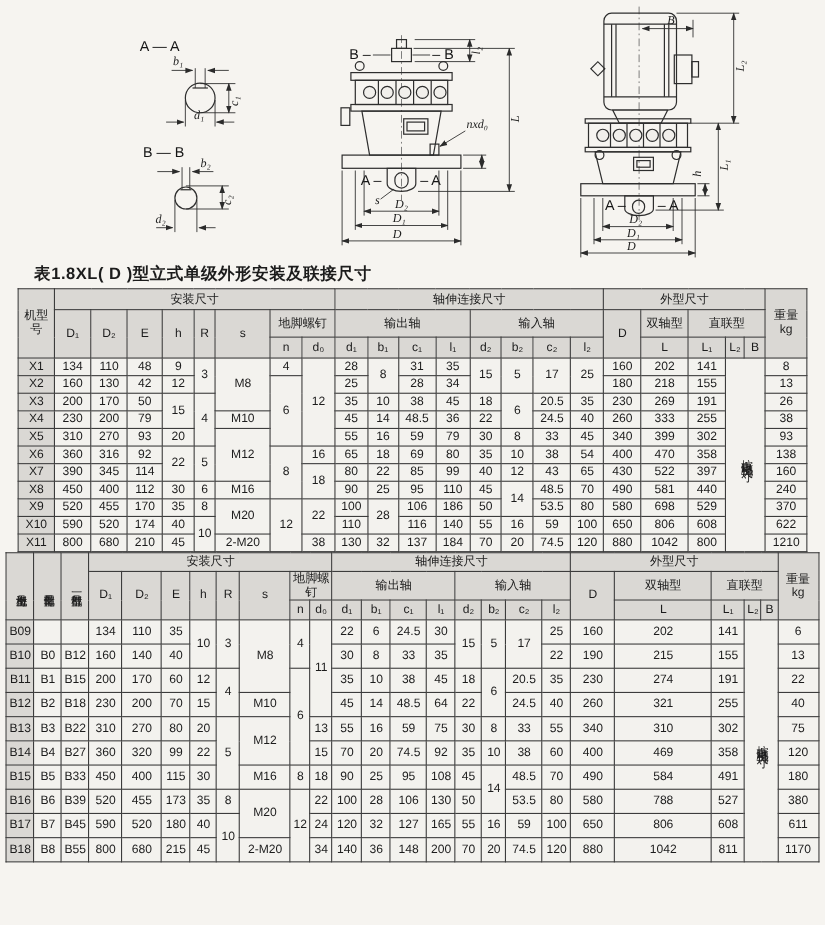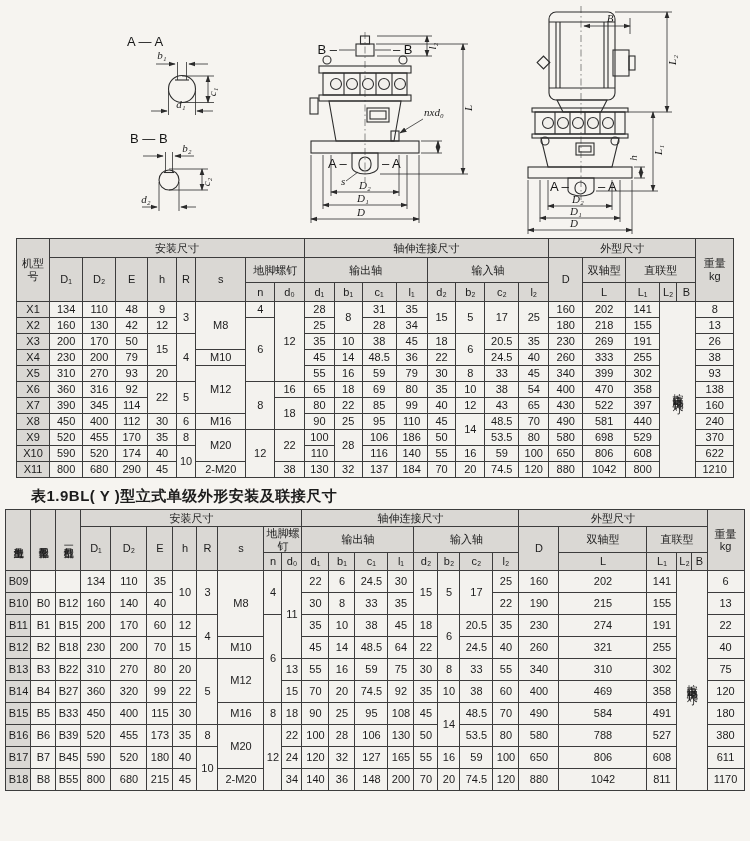--- a/index.html
+++ b/index.html
@@ -214,20 +214,21 @@
         <line class="dm" x1="540" y1="218" x2="620" y2="218" marker-start="url(#ar)" marker-end="url(#ar)"></line>
         <text class="lbl" x="576" y="215" text-anchor="middle">D₁</text>
         <line class="dm" x1="528" y1="180" x2="528" y2="234"></line>
         <line class="dm" x1="632" y1="180" x2="632" y2="234"></line>
         <line class="dm" x1="528" y1="230" x2="632" y2="230" marker-start="url(#ar)" marker-end="url(#ar)"></line>
         <text class="lbl" x="574" y="227" text-anchor="middle">D</text>
       </g>
     </svg>
   </div>
 
+  <div class="tbl-title">表1.8XL( D )型立式单级外形安装及联接尺寸</div>
   <table id="t1">
     <colgroup>
       <col style="width:31px">
         <col style="width:31px">
         <col style="width:31px">
         <col style="width:30px">
       <col style="width:27px">
         <col style="width:18px">
         <col style="width:47px">
         <col style="width:27px">
@@ -486,41 +487,40 @@
           <td>100</td>
           <td>650</td>
           <td>806</td>
           <td>608</td>
           <td>622</td>
         </tr>
         <tr>
           <td>X11</td>
           <td>800</td>
           <td>680</td>
-          <td>290</td>
+          <td>210</td>
           <td>45</td>
           <td>2-M20</td>
           <td>38</td>
           <td>130</td>
           <td>32</td>
           <td>137</td>
           <td>184</td>
           <td>70</td>
           <td>20</td>
           <td>74.5</td>
           <td>120</td>
           <td>880</td>
           <td>1042</td>
           <td>800</td>
           <td>1210</td>
         </tr>
       </tbody>
   </table>
 
-  <div class="tbl-title" style="margin-top:9px">表1.9BL( Y )型立式单级外形安装及联接尺寸</div>
   <table id="t2">
     <colgroup>
       <col style="width:25px">
         <col style="width:25px">
         <col style="width:25px">
         <col style="width:30px">
       <col style="width:36px">
         <col style="width:26px">
         <col style="width:24px">
         <col style="width:21px">

